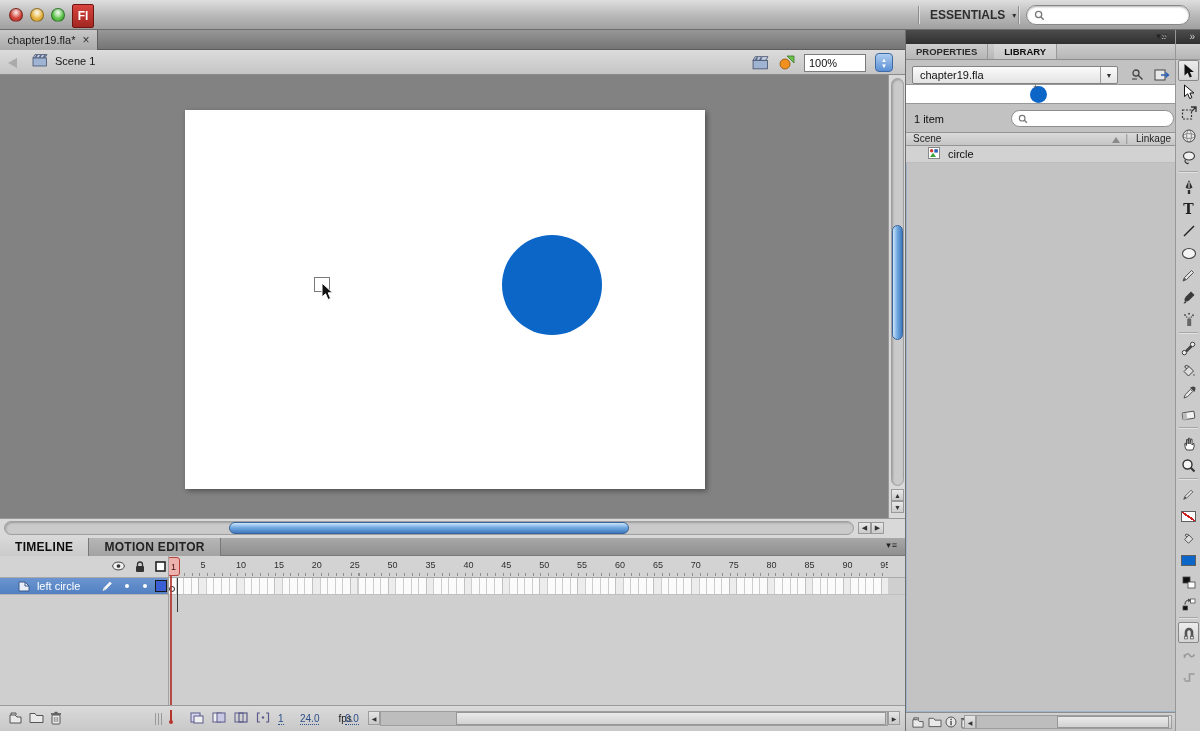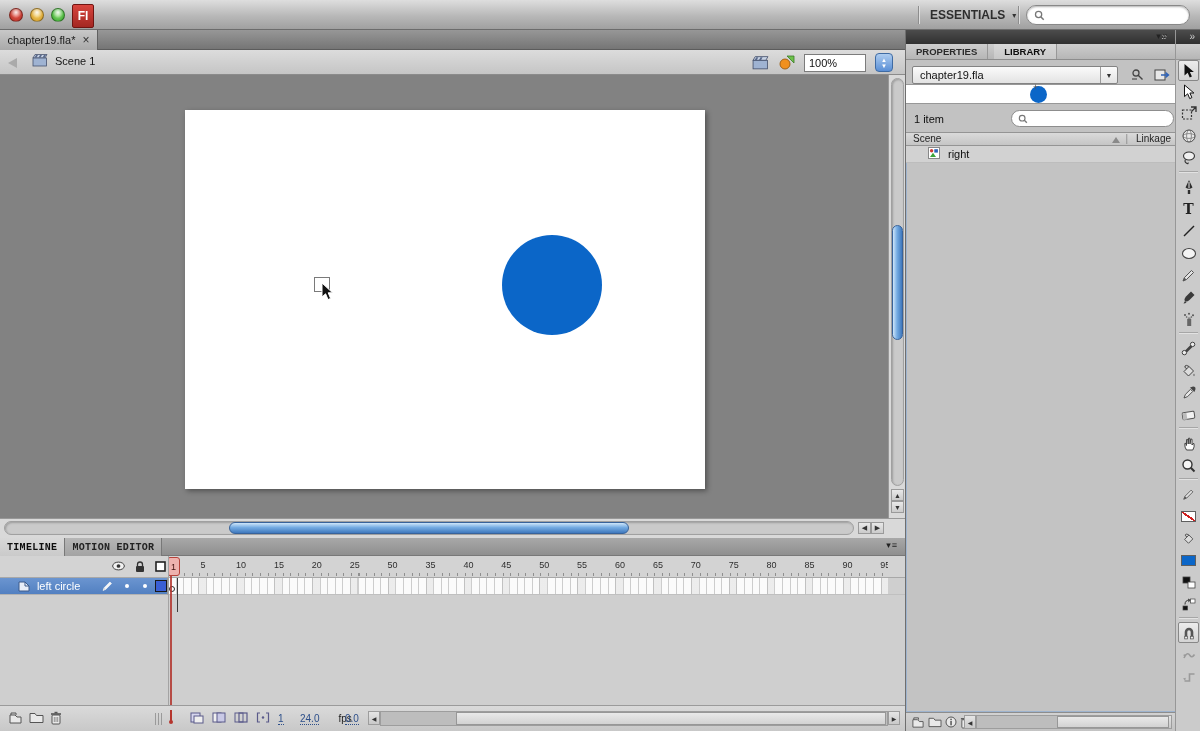--- a/index.html
+++ b/index.html
@@ -72,22 +72,22 @@
   .htrack { position:absolute; left:4px; top:2px; width:850px; height:14px; background:#cacaca;
     border:1px solid #a0a0a0; border-radius:8px; box-shadow:inset 1px 1px 2px rgba(0,0,0,.22); }
   .hthumb { position:absolute; left:224px; top:0; width:400px; height:12px; border-radius:6px;
     background:linear-gradient(#cfe6fa,#74abe2 45%,#3f78bd); border:1px solid #38639b; }
   .harrows { position:absolute; left:858px; top:3px; display:flex; }
 
   
   .timeline { position:absolute; left:0; top:508px; width:905px; height:193px; background:#cfcfcf; }
   .tl-tabs { position:absolute; left:0; top:0; width:905px; height:18px; display:flex;
     background:linear-gradient(#a8a8a8,#8f8f8f); border-bottom:1px solid #787878; }
-  .tl-tab { height:18px; padding:0 7px; font-size:10px; font-weight:bold; letter-spacing:.3px;
-    display:flex; align-items:center; color:#222; border-right:1px solid #787878;font-family:Liberation Mono, monospace; }
+  .tl-tab { height:18px; padding:0 15px; font-size:12px; font-weight:bold; letter-spacing:.3px;
+    display:flex; align-items:center; color:#222; border-right:1px solid #787878; }
   .tl-tab.active { background:linear-gradient(#d8d8d8,#cacaca); color:#0d0d0d; }
   .tl-tab.inactive { background:linear-gradient(#b6b6b6,#a3a3a3); }
   .panel-menu { display:flex; align-items:center; gap:1px; color:#222; font-size:9px; }
   .tl-menu { position:absolute; right:8px; top:2px; }
 
   .tl-header { position:absolute; left:0; top:18px; width:905px; height:22px; background:#d3d3d3;
     border-bottom:1px solid #a8a8a8; }
   .tl-hdr-icons { position:absolute; left:112px; top:5px; width:54px; display:flex; justify-content:space-between; }
   .tl-ruler { position:absolute; left:168px; top:0; width:720px; height:22px; overflow:hidden;
     border-left:1px solid #9e9e9e; }
@@ -486,21 +486,21 @@
     </div>
 
     <div class="lib-list" id="library-list">
         <div class="lib-row">
           <span class="sym-icon"><svg width="12" height="12" viewBox="0 0 12 12">
               <rect x="0.5" y="0.5" width="11" height="11" fill="#fff" stroke="#888" stroke-width="1"></rect>
               <circle cx="3.6" cy="3.8" r="1.7" fill="#d03a34"></circle>
               <rect x="6.3" y="2.2" width="3.6" height="3.4" fill="#2d62b8"></rect>
               <path d="M2 10 L5 5.8 L8 10 Z" fill="#3da33a"></path>
             </svg></span>
-          <span class="lname">right</span>
+          <span class="lname">circle</span>
         </div>
       </div>
 
     <div class="lib-footer">
       <svg class="libf-icon" style="left:5px" width="14" height="13" viewBox="0 0 15 14">
           <path d="M2 12 L2 4 L7 4 L9 6 L13 6 L13 12 Z" fill="#e9e9e9" stroke="#555" stroke-width="1"></path>
           <path d="M3 4 L3 2 L8 2 L8 4" fill="none" stroke="#555" stroke-width="1"></path>
         </svg>
       <svg class="libf-icon" style="left:22px" width="14" height="12" viewBox="0 0 15 13">
           <path d="M1 11.5 L1 2.5 L6 2.5 L7.5 4.5 L14 4.5 L14 11.5 Z" fill="#e9e9e9" stroke="#555" stroke-width="1"></path>

